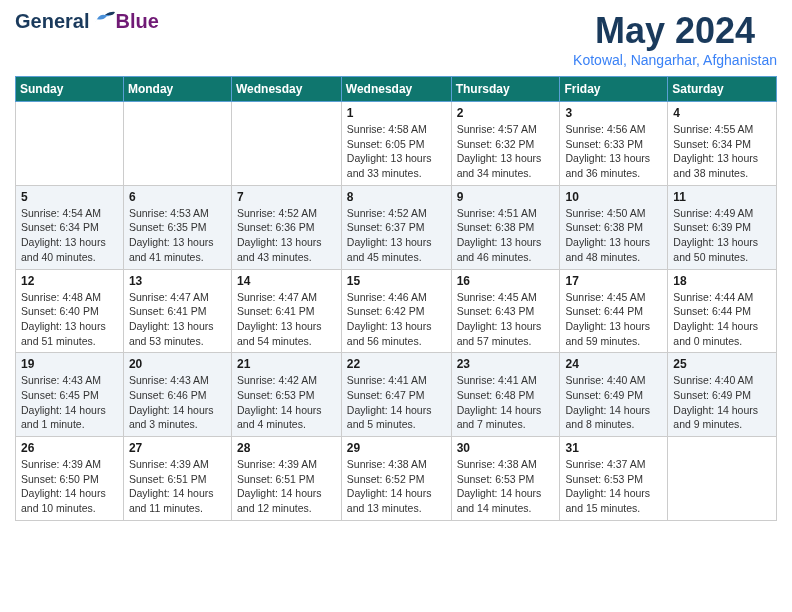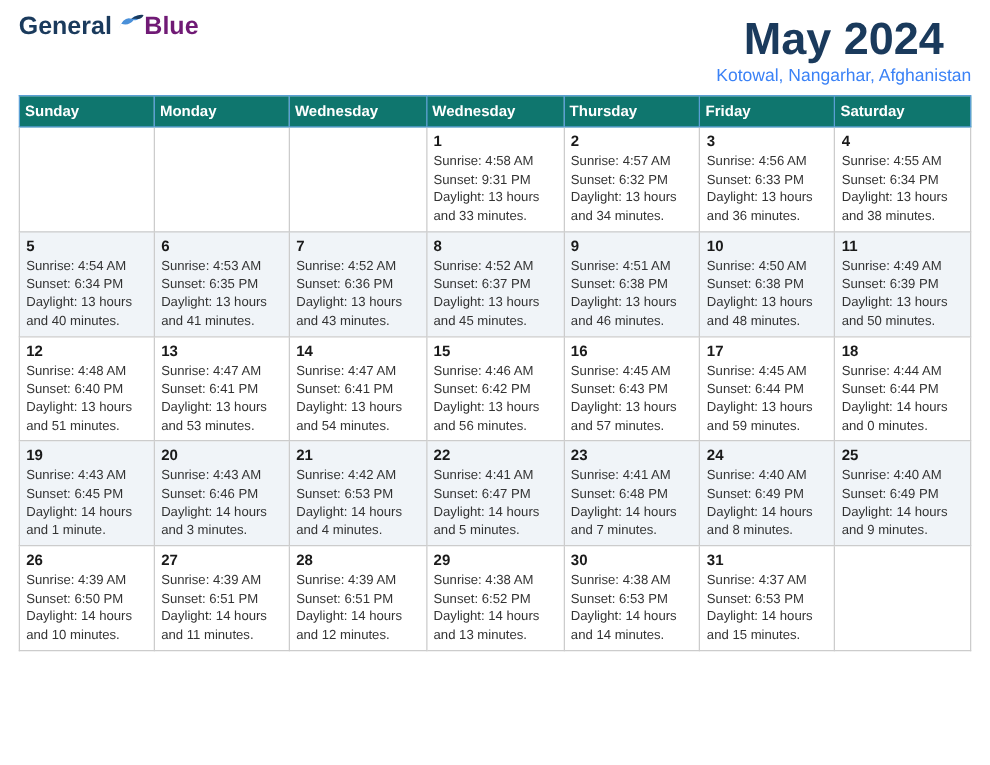--- a/index.html
+++ b/index.html
@@ -124,21 +124,21 @@
       </tr>
   </thead>
   <tbody id="calendar-body">
   <tr>
         <td class="empty-cell"></td>
         <td class="empty-cell"></td>
         <td class="empty-cell"></td>
         <td>
           <span class="day-number">1</span>
           <div class="day-info">Sunrise: 4:58 AM
-Sunset: 9:31 PM
+Sunset: 6:05 PM
 Daylight: 13 hours
 and 33 minutes.</div>
         </td>
         <td>
           <span class="day-number">2</span>
           <div class="day-info">Sunrise: 4:57 AM
 Sunset: 6:32 PM
 Daylight: 13 hours
 and 34 minutes.</div>
         </td>

